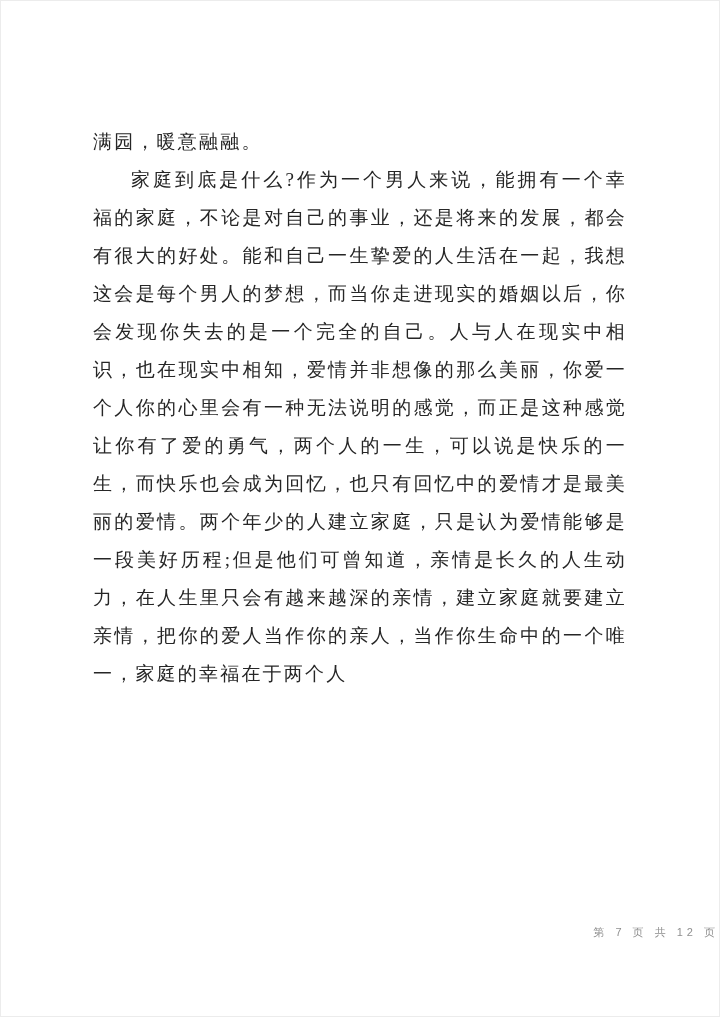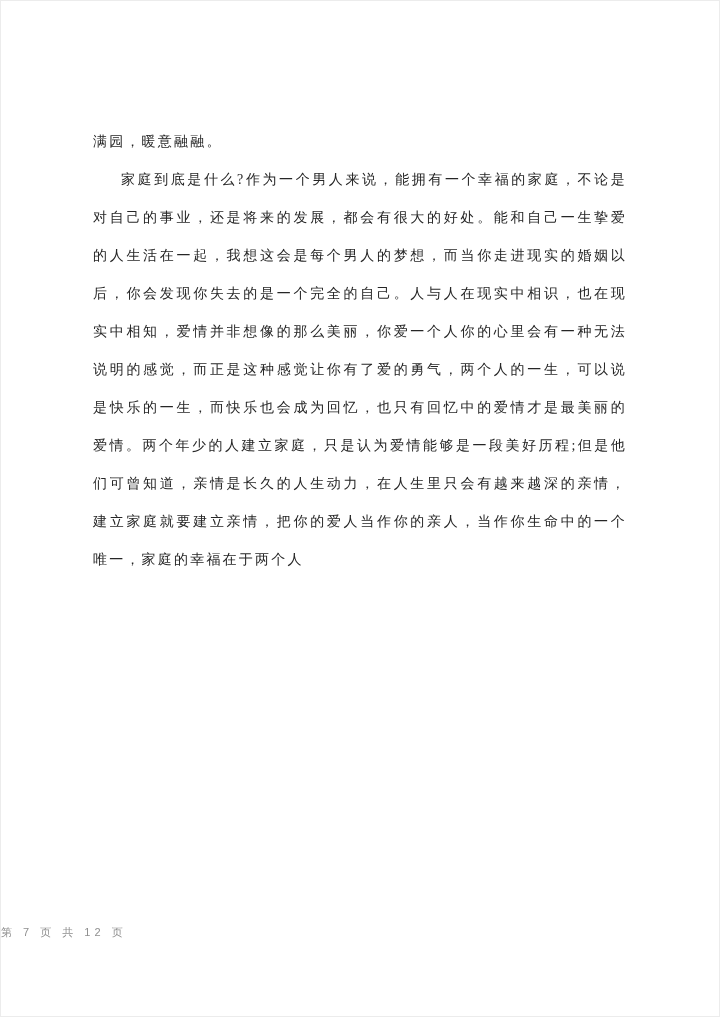--- a/index.html
+++ b/index.html
@@ -23,37 +23,37 @@
     }
     .page-content {
       position: absolute;
       top: 122px;
       left: 92px;
       right: 92px;
     }
     .page-content p {
       margin: 0;
       padding: 0;
-      font-size: 14px;
+      font-size: 19px;
       line-height: 38px;
       letter-spacing: 2.2px;
       color: #262626;
       text-align: justify;
       text-indent: 2em;
       word-break: break-all;
     }
     .page-content p.continuation {
       text-indent: 0;
     }
     .page-footer {
       position: absolute;
       left: 0;
       right: 0;
       bottom: 76px;
-      text-align: left;
+      text-align: right;
       font-family: "Liberation Sans", "DejaVu Sans", sans-serif;
       font-size: 11px;
       letter-spacing: 4px;
       color: #8f8f8f;
     }
   </style>
 </head>
 <body>
 
 <div class="page">

